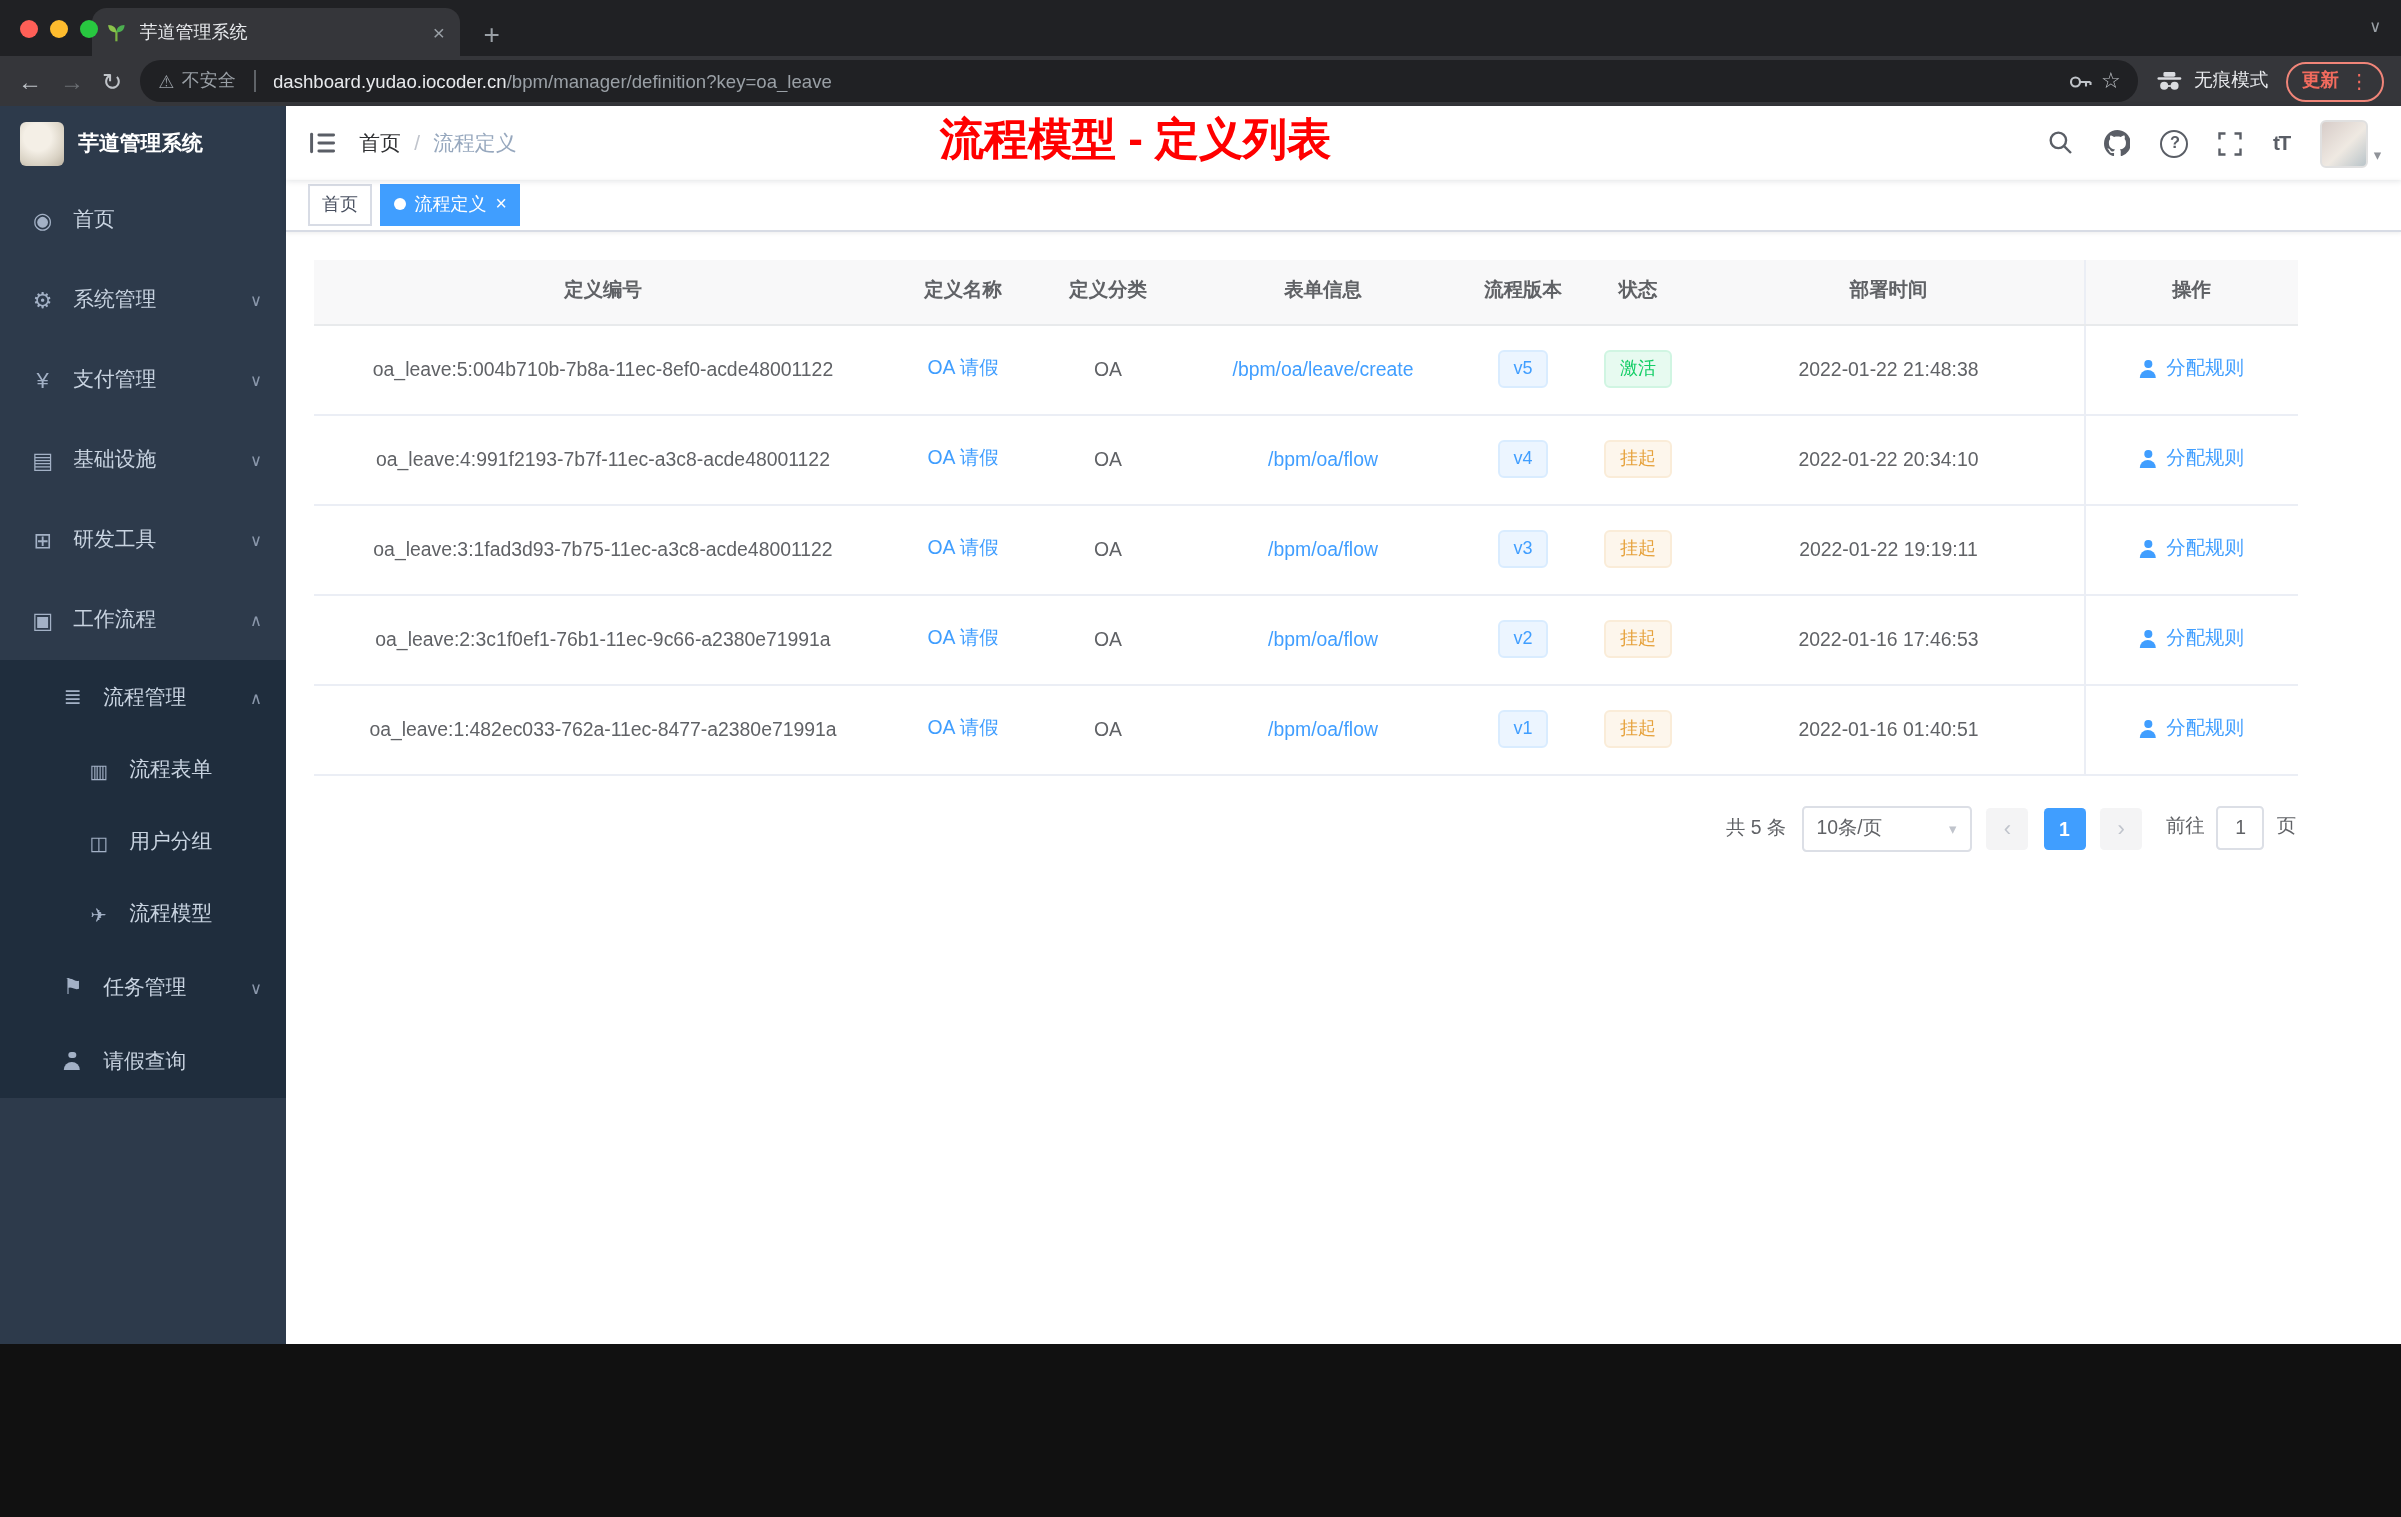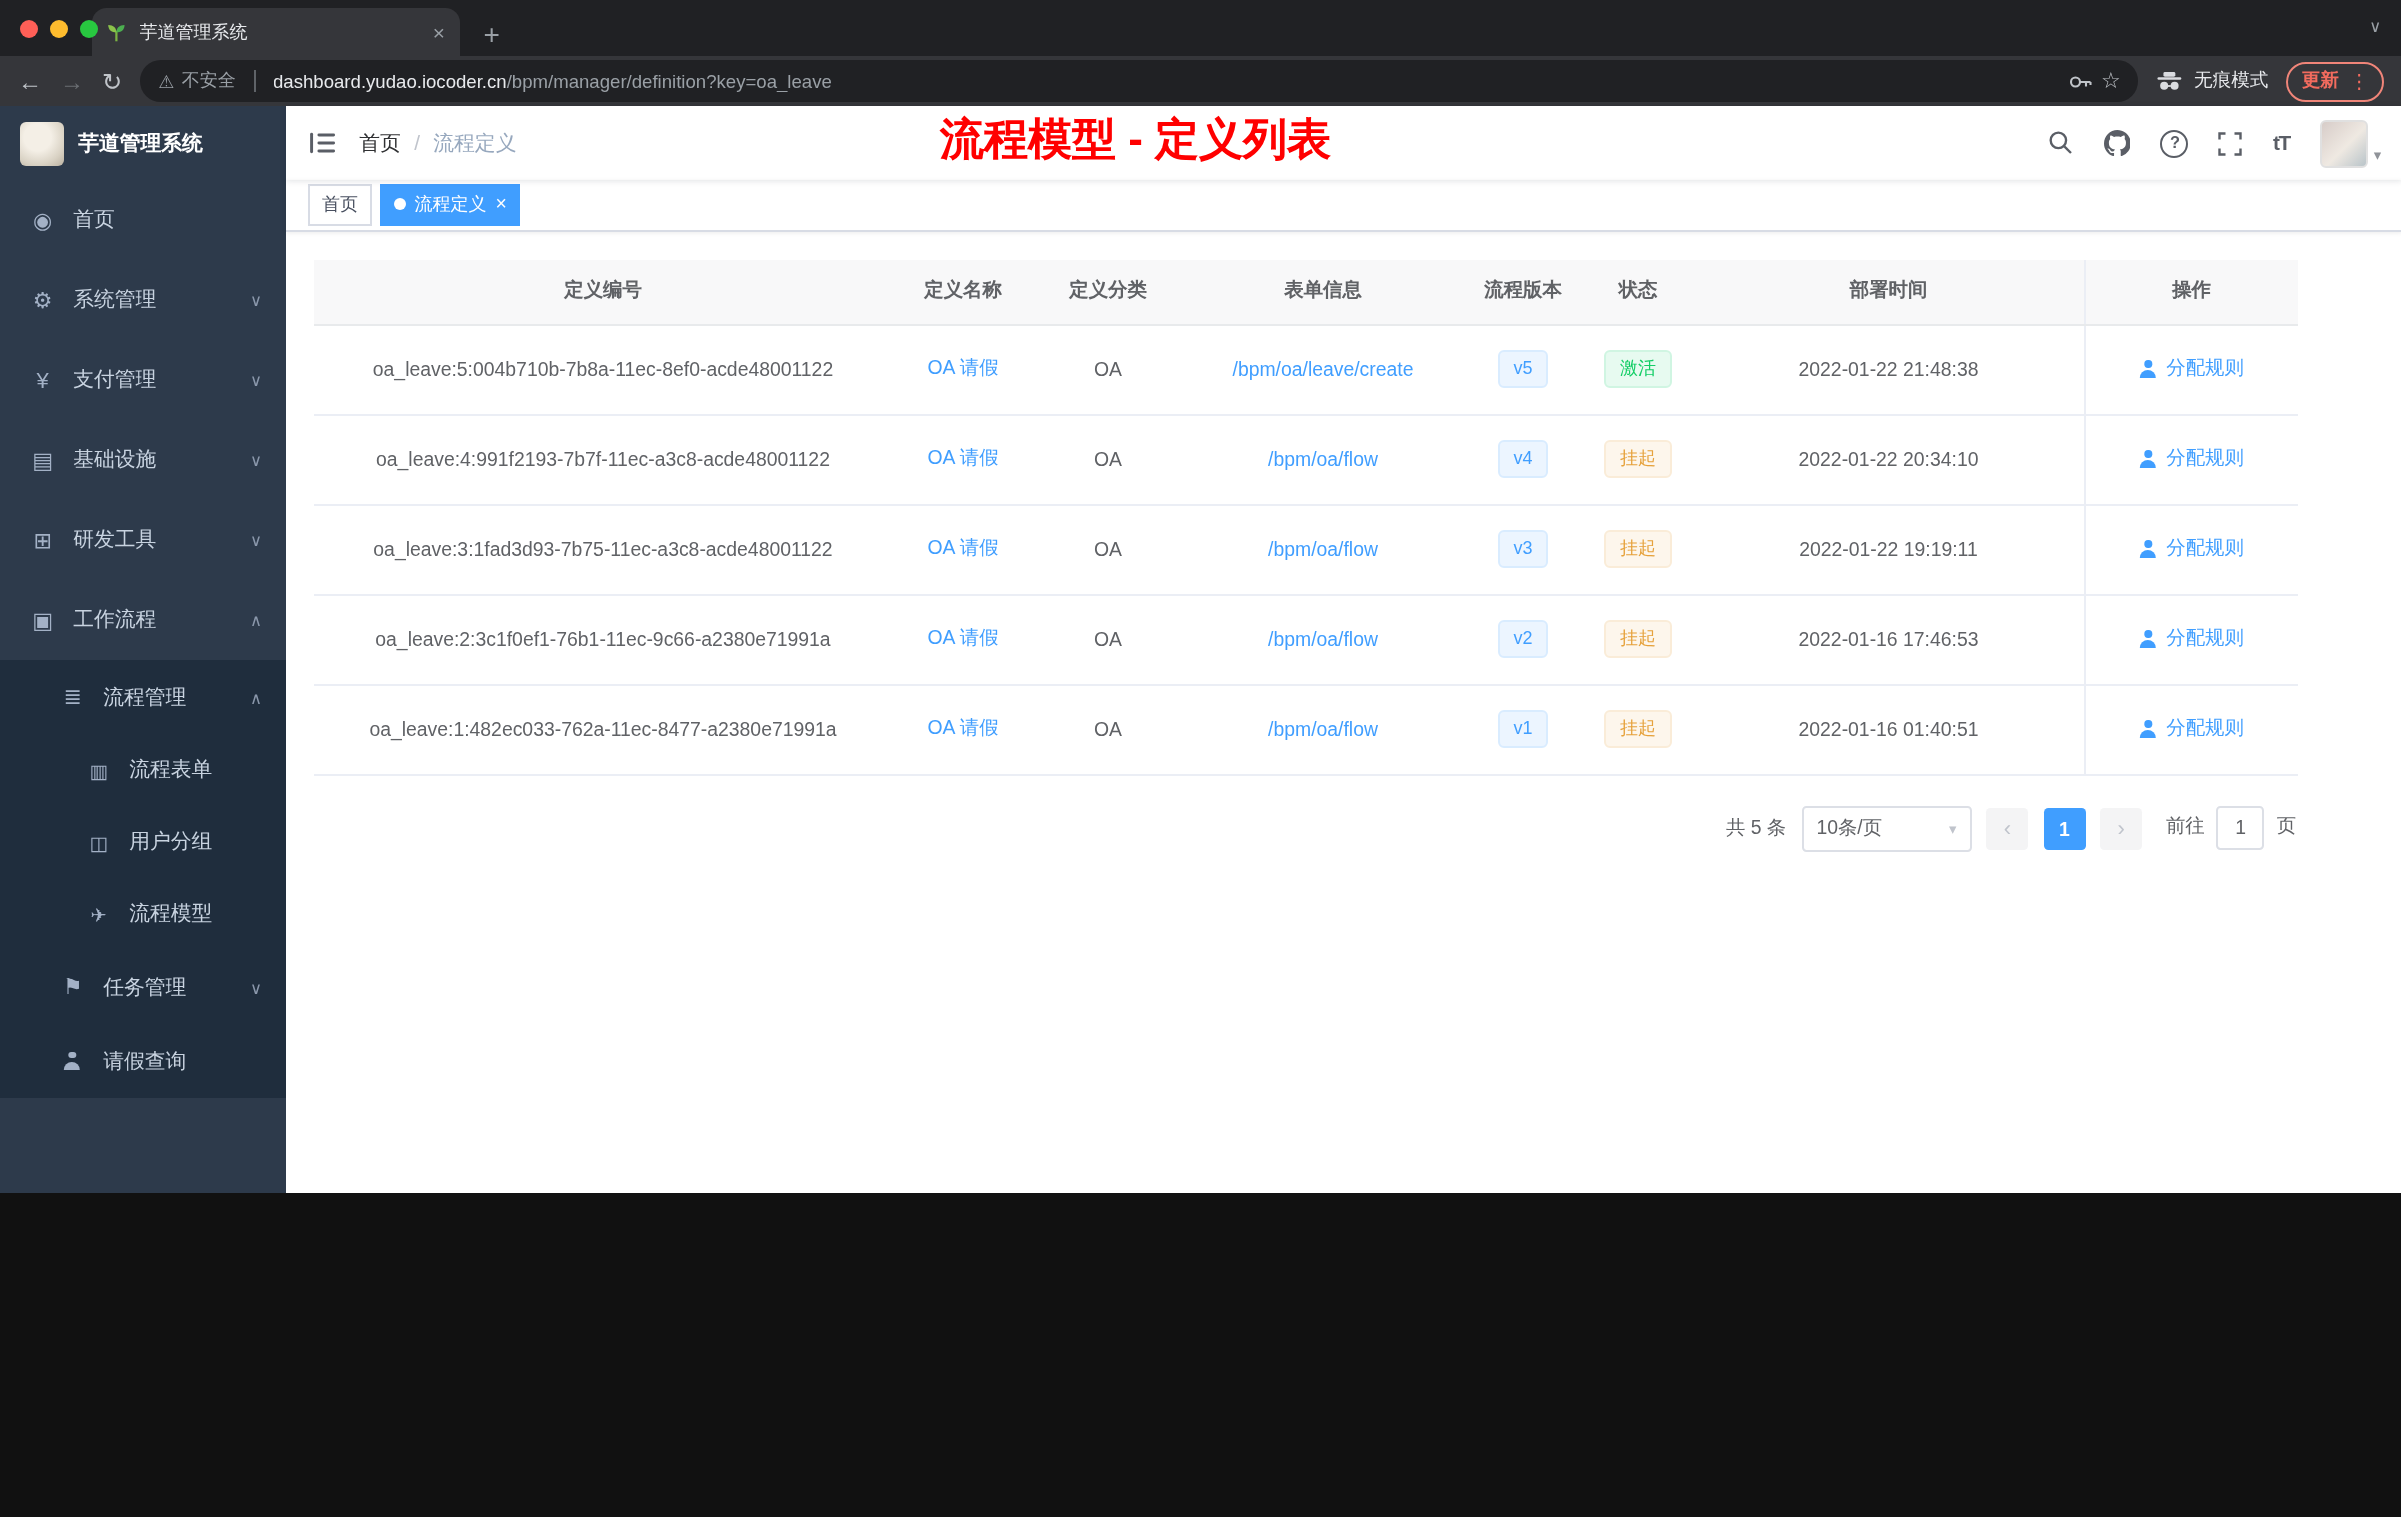--- a/index.html
+++ b/index.html
@@ -1,16 +1,16 @@
 <!DOCTYPE html>
 <html style="font-size:12px"><head>
 <meta charset="utf-8">
 <style>
   html,body{margin:0;padding:0;background:#111;}
-  .stage{width:2401px;height:1193px;overflow:hidden;}
+  .stage{width:2401px;height:1344px;overflow:hidden;}
   .viewport{width:1201px;height:759px;transform:scale(2);transform-origin:0 0;overflow:hidden;
             font-family:"Liberation Sans","DejaVu Sans",sans-serif;background:#fff;}
 
   
   .tabstrip{height:28px;background:#202124;position:relative;display:flex;align-items:flex-end;}
   .traffic{position:absolute;left:10.4px;top:9.7px;display:flex;gap:6px;}
   .light{width:9px;height:9px;border-radius:50%;}
   .light.red{background:#ff5f57;} .light.yellow{background:#febc2e;} .light.green{background:#28c840;}
   .tab{margin-left:46px;width:169px;height:24px;background:#35363a;border-radius:7.4px 7.4px 0 0;
        display:flex;align-items:center;padding:0 7.4px;gap:6px;color:#e8eaed;font-size:9px;}

